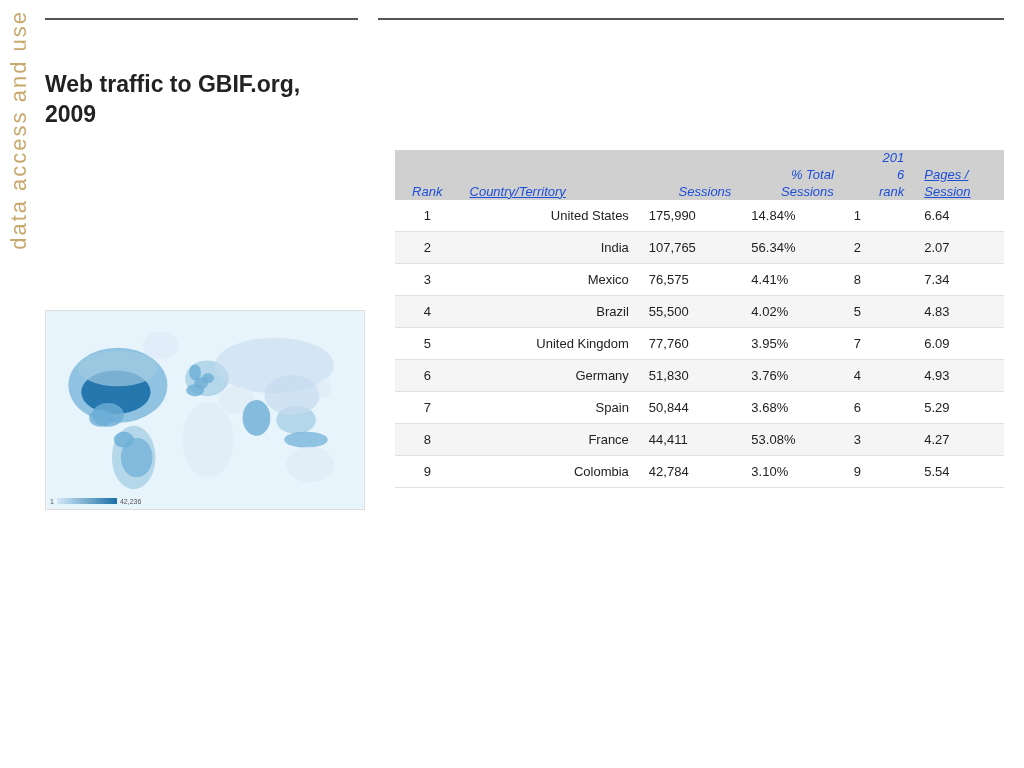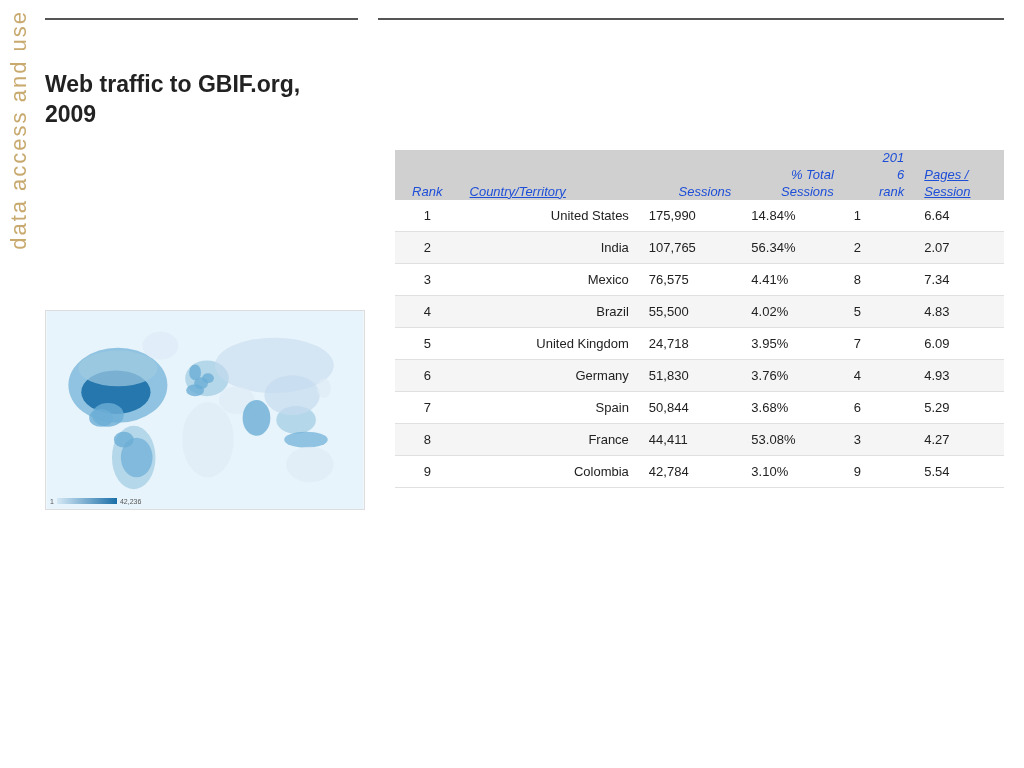--- a/index.html
+++ b/index.html
@@ -290,21 +290,21 @@
       <td>4</td>
       <td>Brazil</td>
       <td>55,500</td>
       <td>4.02%</td>
       <td>5</td>
       <td>4.83</td>
     </tr>
             <tr>
       <td>5</td>
       <td>United Kingdom</td>
-      <td>24,718</td>
+      <td>77,760</td>
       <td>3.95%</td>
       <td>7</td>
       <td>6.09</td>
     </tr>
             <tr>
       <td>6</td>
       <td>Germany</td>
       <td>51,830</td>
       <td>3.76%</td>
       <td>4</td>

